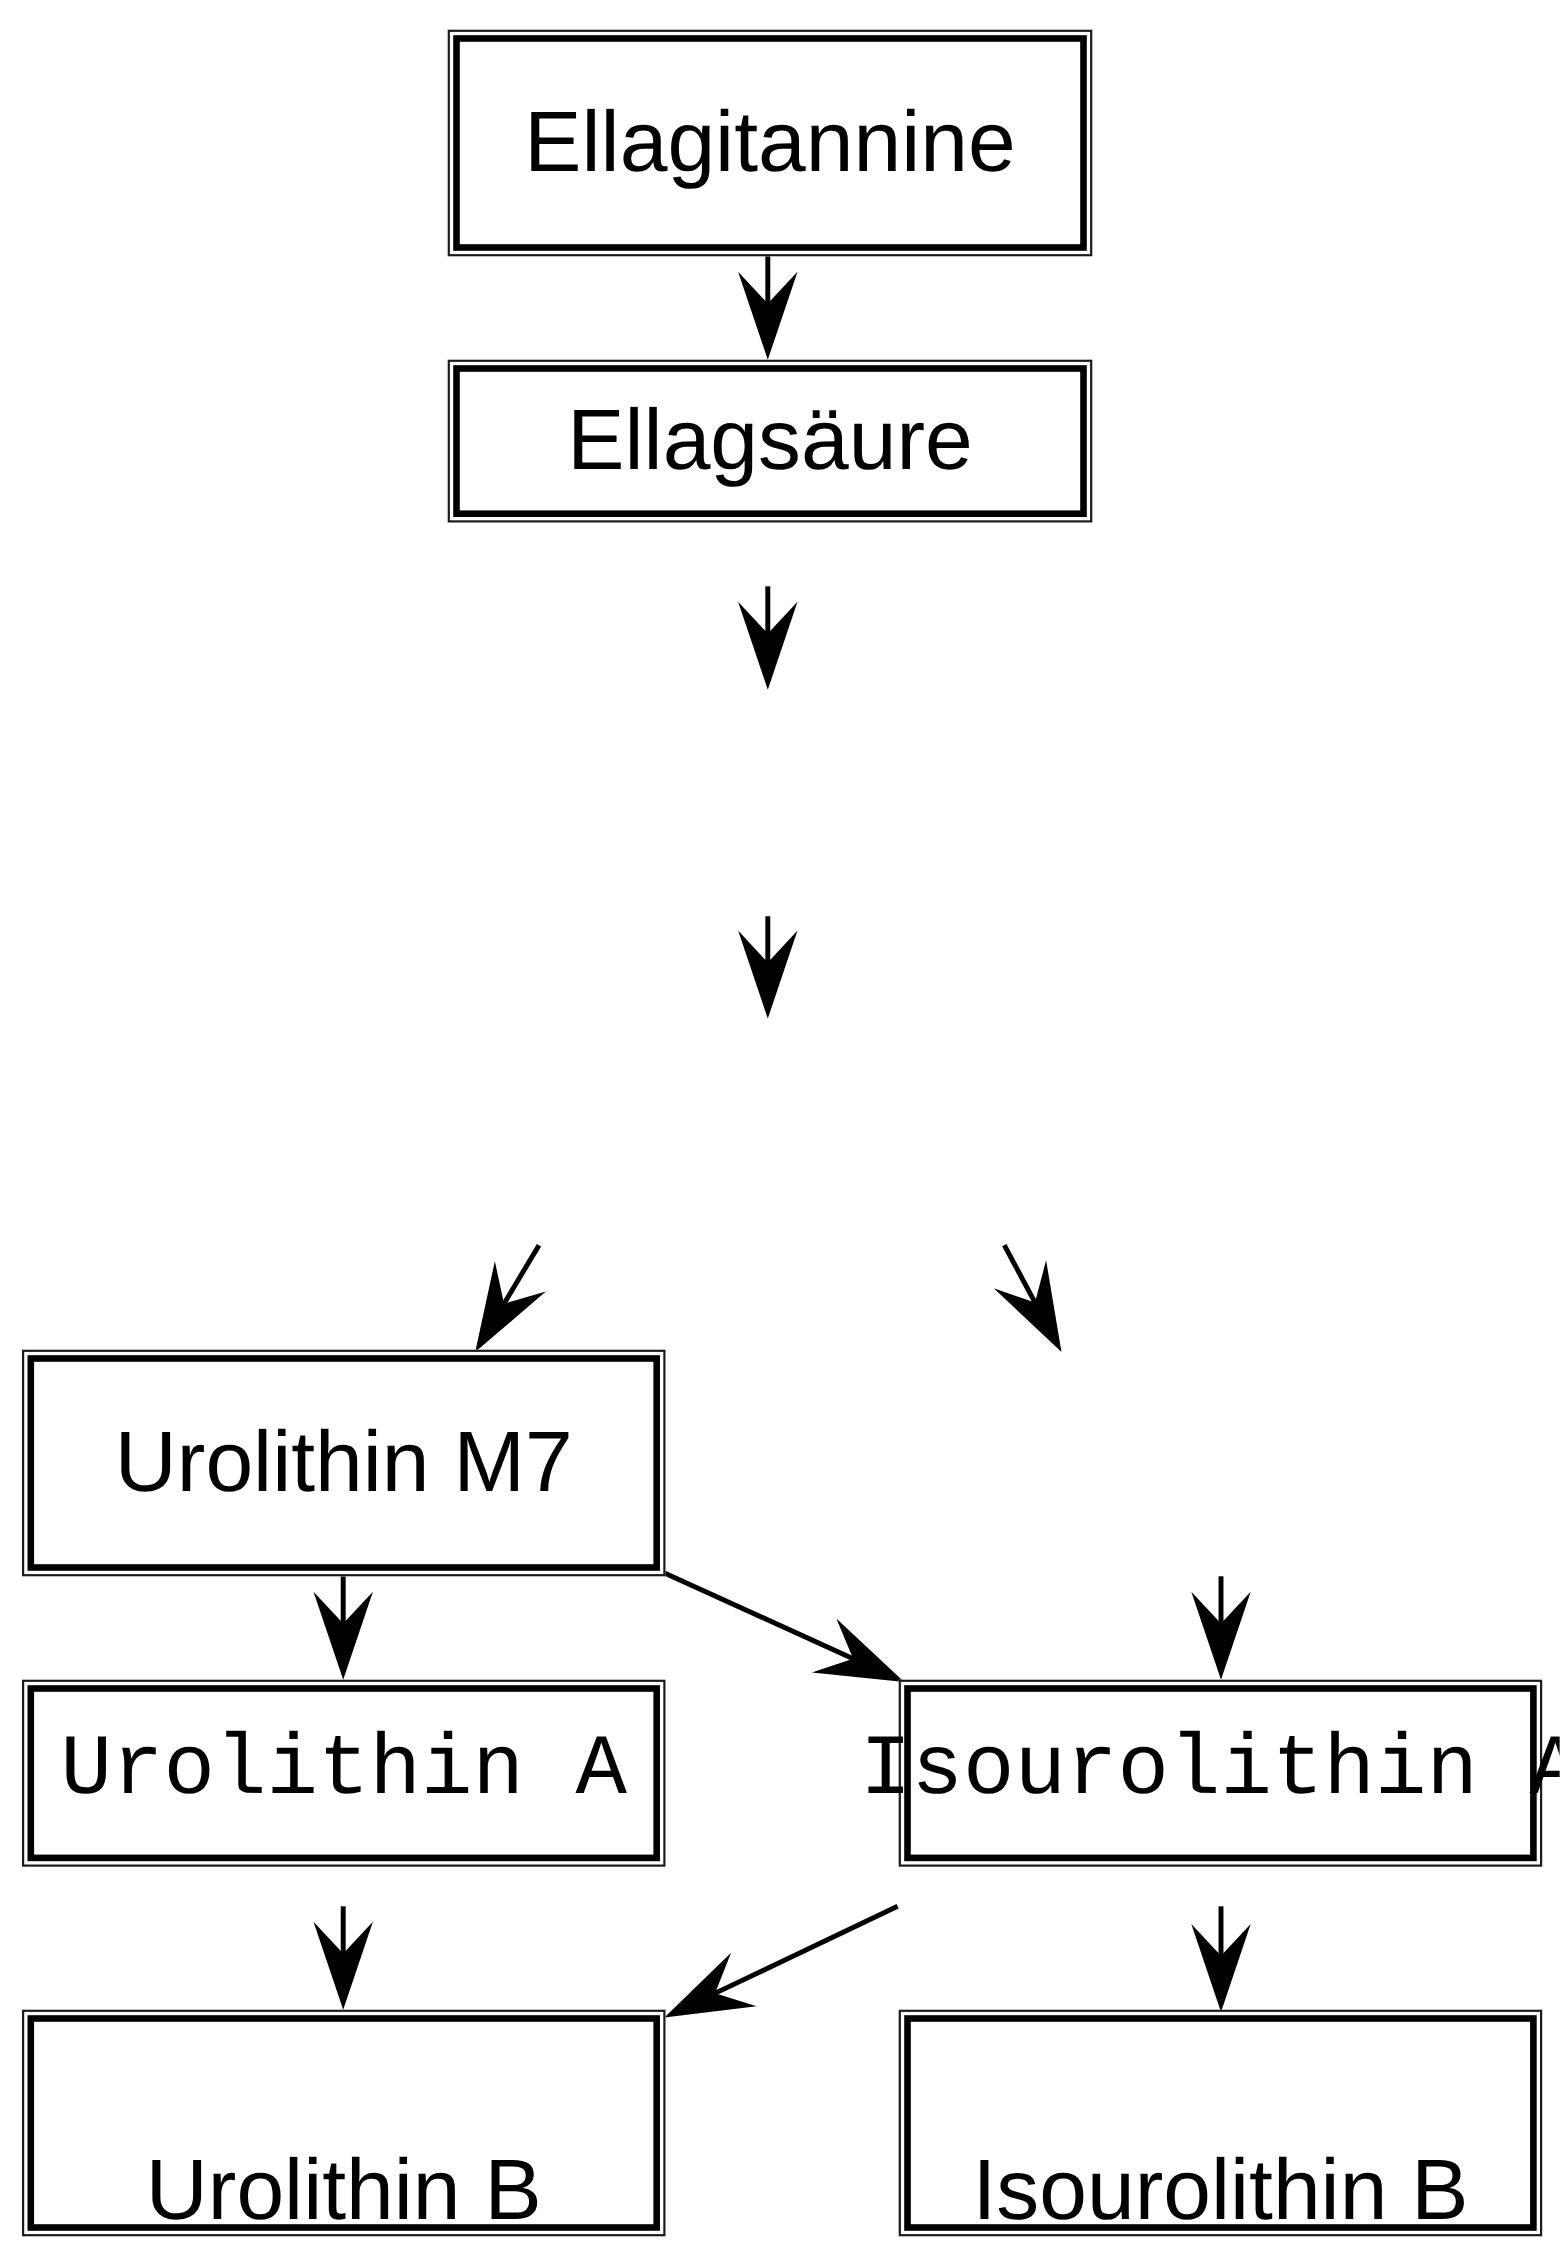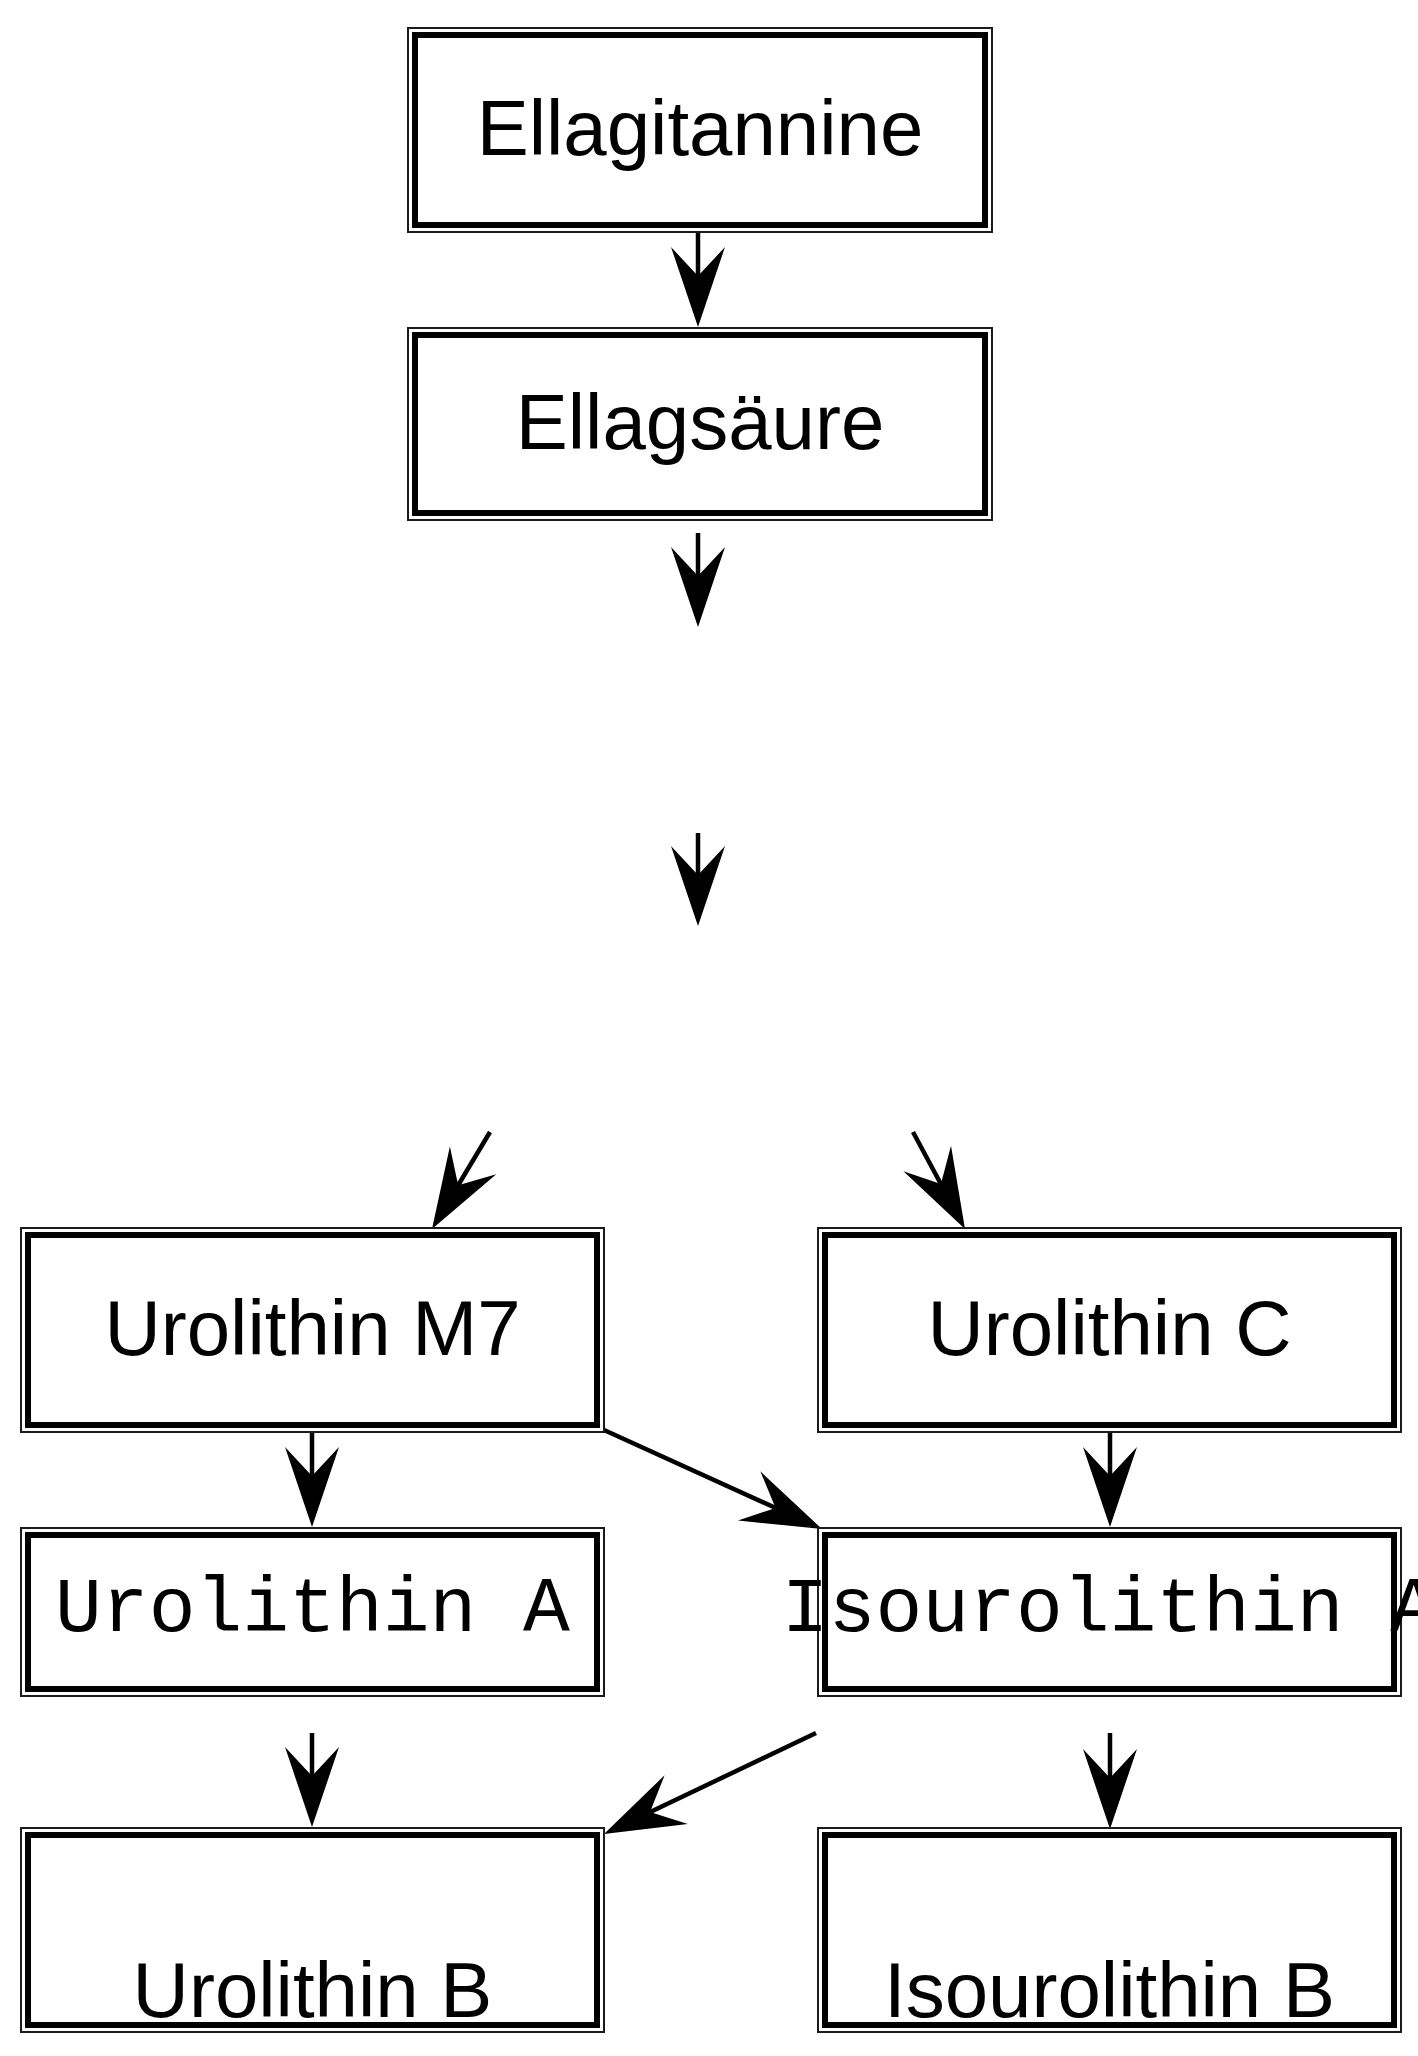--- a/index.html
+++ b/index.html
@@ -35,21 +35,21 @@
     color: #000000;
     white-space: nowrap;
     letter-spacing: 0px;
     transform: translateY(-2px);
   }
   
   .col-c { left: 407px; width: 586px; }
   .col-l { left: 20px;  width: 585px; }
   .col-r { left: 817px; width: 585px; }
   .r1 { top: 27px;   height: 206px; }
-  .r2 { top: 327px;  height: 194px; }
+  .r2 { top: 327px;  height: 148px; }
   .r3 { top: 627px;  height: 206px; }
   .r4 { top: 926px;  height: 206px; }
   .r5 { top: 1227px; height: 206px; }
   .r6 { top: 1527px; height: 170px; font-family: Liberation Mono, monospace; }
   .r7 { top: 1827px; height: 206px; align-items: flex-end; }
   #arrow-layer {
     position: absolute;
     left: 0; top: 0;
     width: 1418px;
     height: 2056px;
@@ -110,23 +110,20 @@
 
   <div class="node col-c r1">
     <span class="label">Ellagitannine</span>
   </div>
   <div class="node col-c r2">
     <span class="label">Ellagsäure</span>
   </div>
   <div class="node col-l r5">
     <span class="label">Urolithin M7</span>
   </div>
-  <div class="node col-r r5">
-    <span class="label">Urolithin C</span>
-  </div>
   <div class="node col-l r6">
     <span class="label">Urolithin A</span>
   </div>
   <div class="node col-r r6">
     <span class="label">Isourolithin A</span>
   </div>
   <div class="node col-l r7">
     <span class="label">Urolithin B</span>
   </div>
   <div class="node col-r r7">

